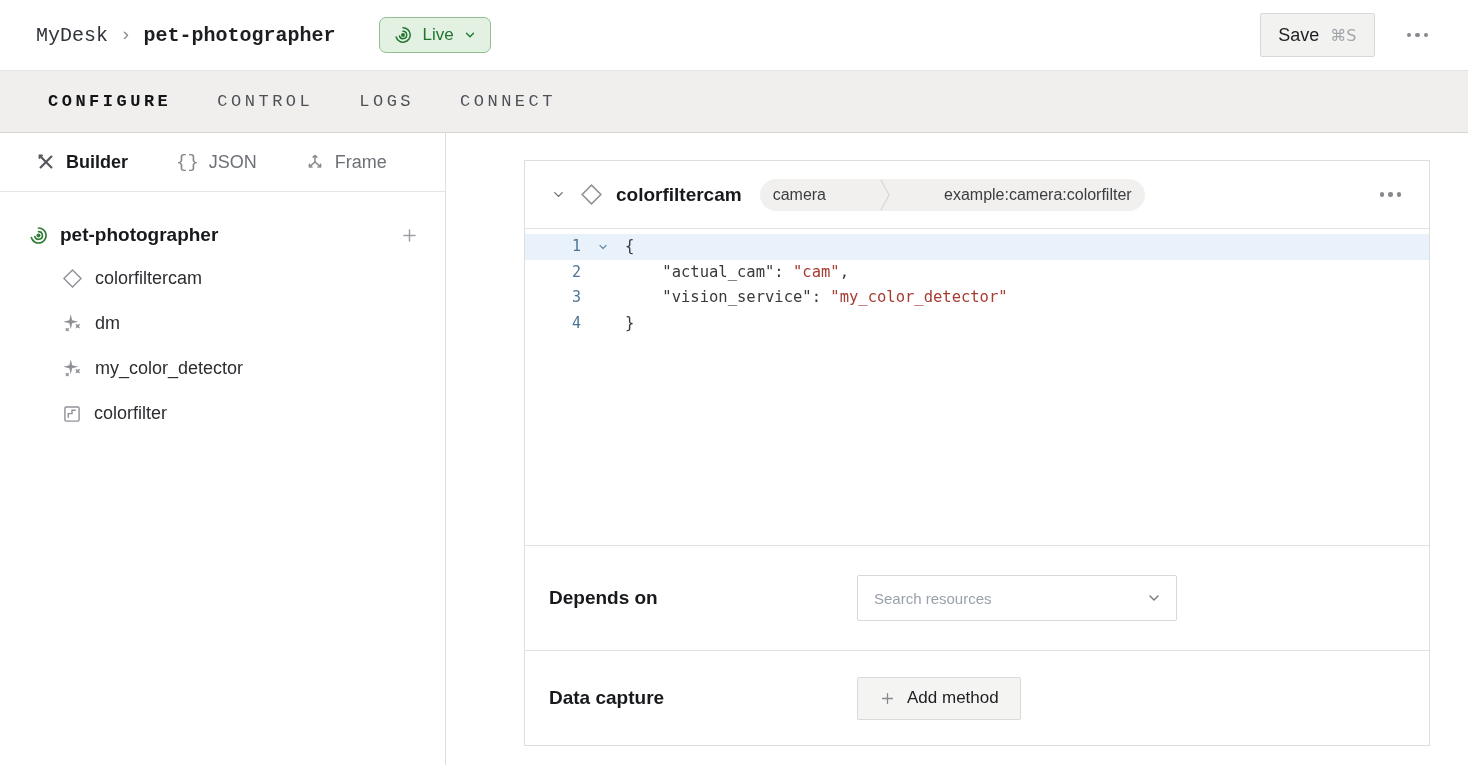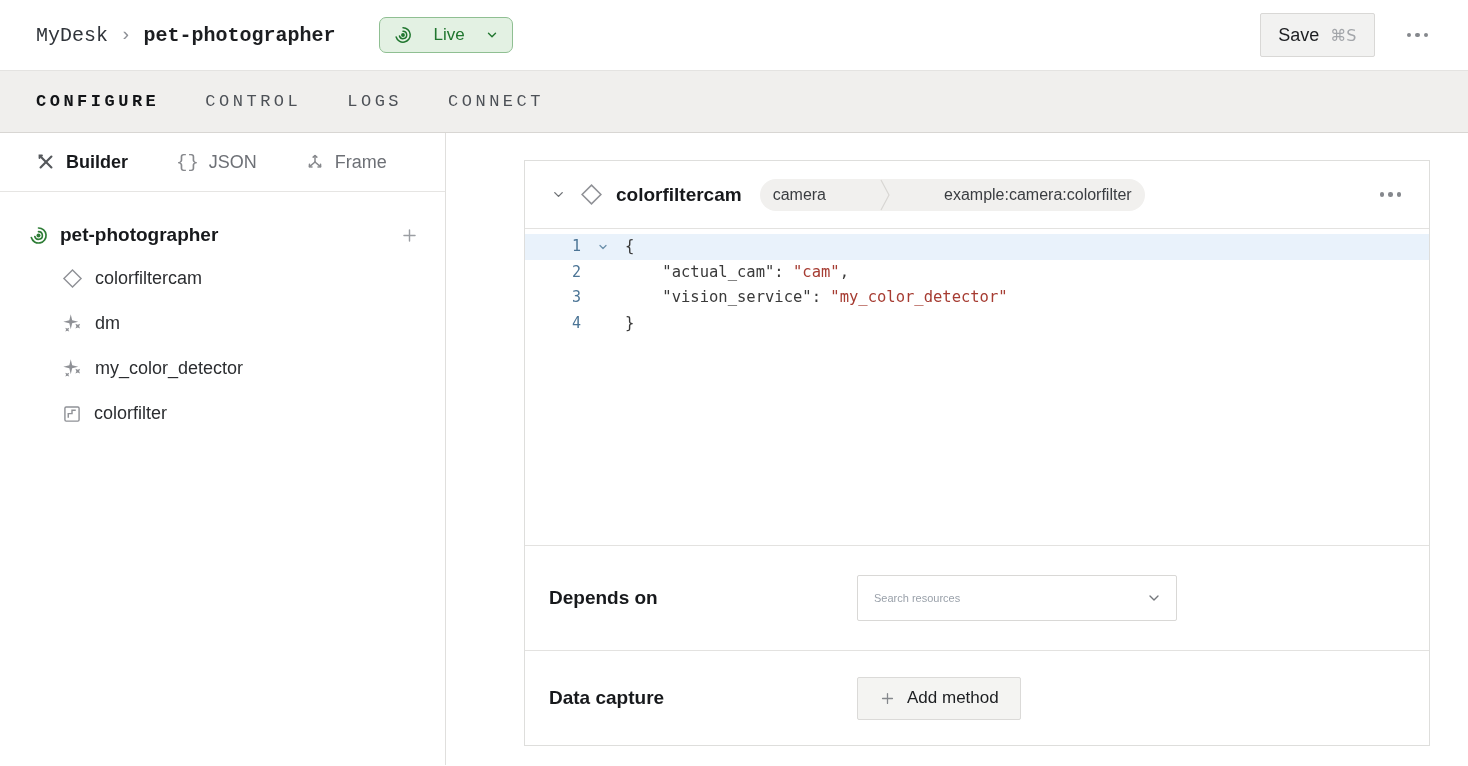--- a/index.html
+++ b/index.html
@@ -5,35 +5,35 @@
   * { margin:0; padding:0; box-sizing:border-box; }
   html,body { width:1468px; height:766px; overflow:hidden; background:#fff;
     font-family:"Liberation Sans", sans-serif; color:#282828; }
 
   
   .topbar { height:70px; display:flex; align-items:center; padding:0 36px; background:#fff; }
   .crumbs { display:flex; align-items:center; gap:12px; font-size:20px;font-family:Liberation Mono, monospace; }
   .crumb.parent { font-weight:500; color:#30343a; text-decoration:none; cursor:pointer; }
   .crumb-sep { color:#8d9096; font-size:19px; }
   .crumb.current { font-weight:700; color:#1c1e21; text-decoration:none; cursor:pointer; }
-  .live-badge { margin-left:44px; height:36px; display:flex; align-items:center; gap:20px;
+  .live-badge { margin-left:44px; height:36px; display:flex; align-items:center; gap:9px;
     padding:0 13px; background:#e3f1e3; border:1px solid #8fbf92; border-radius:7px;
     color:#20762f; font-size:17px; font-family:"Liberation Sans",sans-serif; cursor:pointer; }
   .live-badge svg { display:block; }
   .topbar-right { margin-left:auto; display:flex; align-items:center; gap:28px; }
   .save-btn { display:flex; align-items:center; gap:11px; padding:0 17px; height:44px;
     background:#f2f2f1; border:1px solid #d9d8d6; border-radius:2px; font-size:18px;
     color:#1c1e21; font-family:"Liberation Sans",sans-serif; cursor:pointer; }
   .save-btn .shortcut { color:#a3a6aa; font-size:16px; font-family:"DejaVu Sans",sans-serif; }
   .dots { display:flex; align-items:center; background:none; border:none; cursor:pointer; padding:6px 2px; }
   .dots i { width:4.5px; height:4.5px; border-radius:50%; background:#85888d; margin:0 2px; }
 
   
   .tabbar { height:63px; background:#f0efed; border-top:1px solid #e4e3e1; border-bottom:1px solid #d8d6d3;
-    display:flex; align-items:center; padding:0 36px; gap:46px; }
+    display:flex; align-items:center; padding:0 48px; gap:46px; }
   .tab { background:none; border:none; cursor:pointer; font-family:"Liberation Mono",monospace;
     font-size:17px; letter-spacing:3.5px; color:#4d5157; padding:4px 0; }
   .tab.active { color:#121417; font-weight:700; }
 
   
   .body { display:flex; height:632px; }
   .sidebar { width:446px; border-right:1px solid #e0dfdd; background:#fff; flex:none; }
   .content { flex:1; overflow:hidden; }
 
   
@@ -80,21 +80,21 @@
   .tok-key { color:#3a3a3a; }
   .tok-str { color:#a63c32; }
 
   
   .section { border-top:1px solid #e3e2e0; display:flex; align-items:center; padding:0 24px; }
   .section.depends { height:105px; }
   .section.capture { height:95px; }
   .section h3 { flex:0 0 308px; font-size:19px; font-weight:700; color:#17191c; }
   .select { width:320px; height:46px; border:1px solid #d9d8d6; border-radius:2px; background:#fff;
     display:flex; align-items:center; padding:0 14px 0 16px; cursor:pointer; }
-  .select .placeholder { color:#9aa1aa; font-size:11px; flex:1; }
+  .select .placeholder { color:#9aa1aa; font-size:15px; flex:1; }
   .select .sel-chevron { color:#74777c; display:flex; }
   .add-btn { height:43px; display:flex; align-items:center; gap:11px; padding:0 21px;
     background:#f4f4f2; border:1px solid #dbdad8; border-radius:2px; cursor:pointer;
     font-size:17px; color:#1c1e21; font-family:"Liberation Sans",sans-serif; }
   .add-btn .plus-glyph { color:#85888d; display:flex; }
 </style>
 </head>
 <body>
 
 <div class="app">

